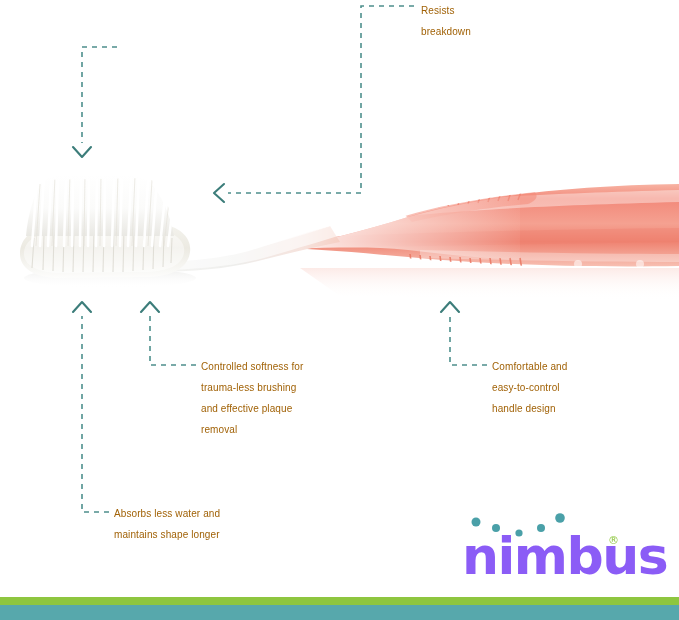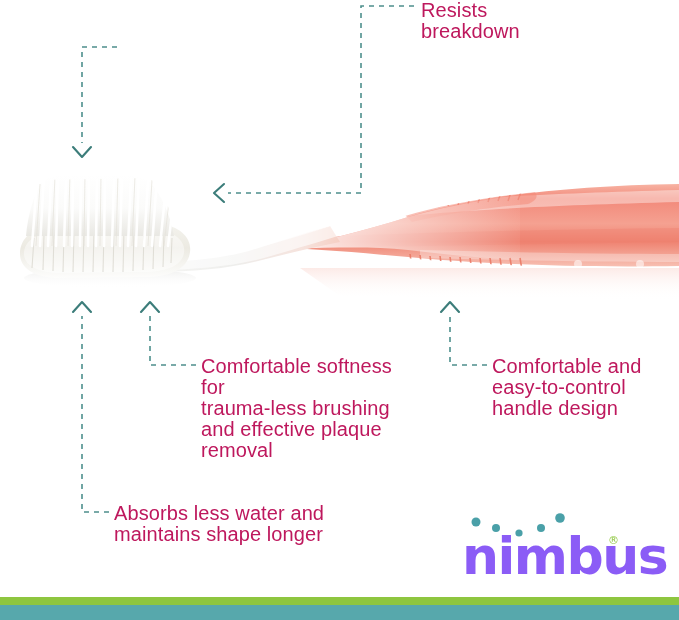--- a/index.html
+++ b/index.html
@@ -12,22 +12,22 @@
     width: 679px;
     height: 620px;
     background: #ffffff;
     overflow: hidden;
     font-family: "Liberation Sans", sans-serif;
   }
 
   
   .callout {
     position: absolute;
-    color: #be185d;
-    font-size: 20px;
+    color: #a16207;
+    font-size: 10px;
     line-height: 21px;
     white-space: pre-line;
     letter-spacing: 0.1px;
   }
   #callout-bristles   { left: 122px; top: 40px;  width: 230px; }
   #callout-resists    { left: 421px; top: 0px;   width: 180px; }
   #callout-softness   { left: 201px; top: 356px; width: 220px; }
   #callout-handle     { left: 492px; top: 356px; width: 180px; }
   #callout-absorbs    { left: 114px; top: 503px; width: 230px; }
 
@@ -301,21 +301,21 @@
     <path class="conn-head" d="M441,312 L450,302 L459,312"></path>
 
     <path class="conn-line" d="M109,512 L82,512 L82,316"></path>
     <path class="conn-head" d="M73,312 L82,302 L91,312"></path>
   </svg>
 
 
   <div class="callout" id="callout-resists">Resists
 breakdown</div>
 
-  <div class="callout" id="callout-softness">Comfortable softness for
+  <div class="callout" id="callout-softness">Controlled softness for
 trauma-less brushing
 and effective plaque
 removal</div>
 
   <div class="callout" id="callout-handle">Comfortable and
 easy-to-control
 handle design</div>
 
   <div class="callout" id="callout-absorbs">Absorbs less water and
 maintains shape longer</div>

